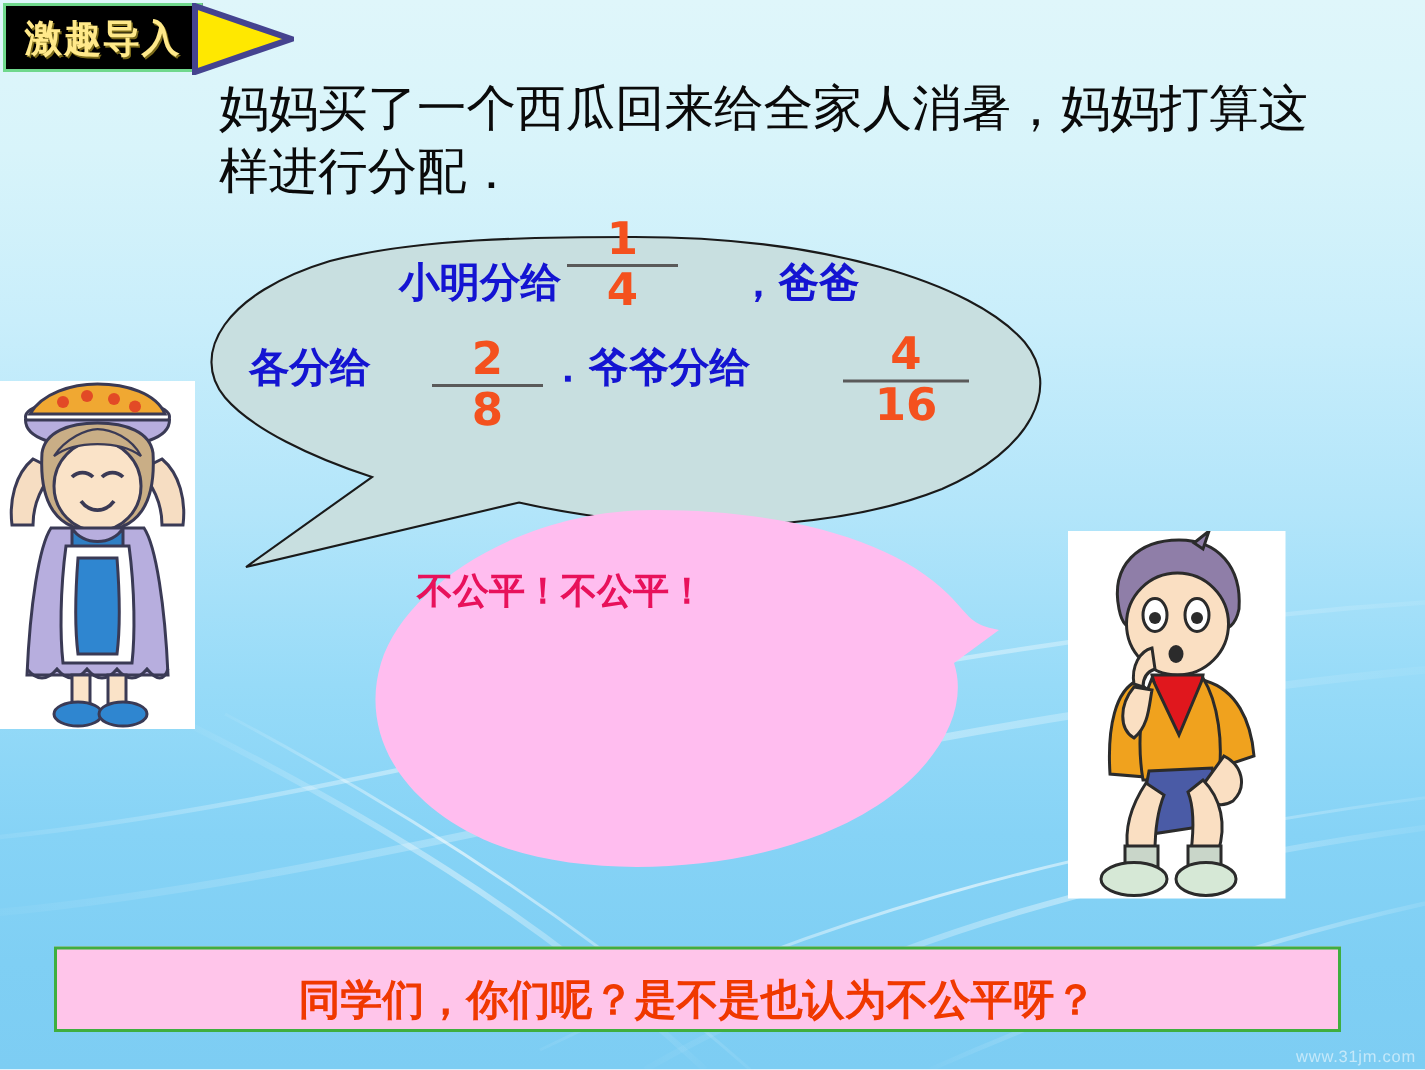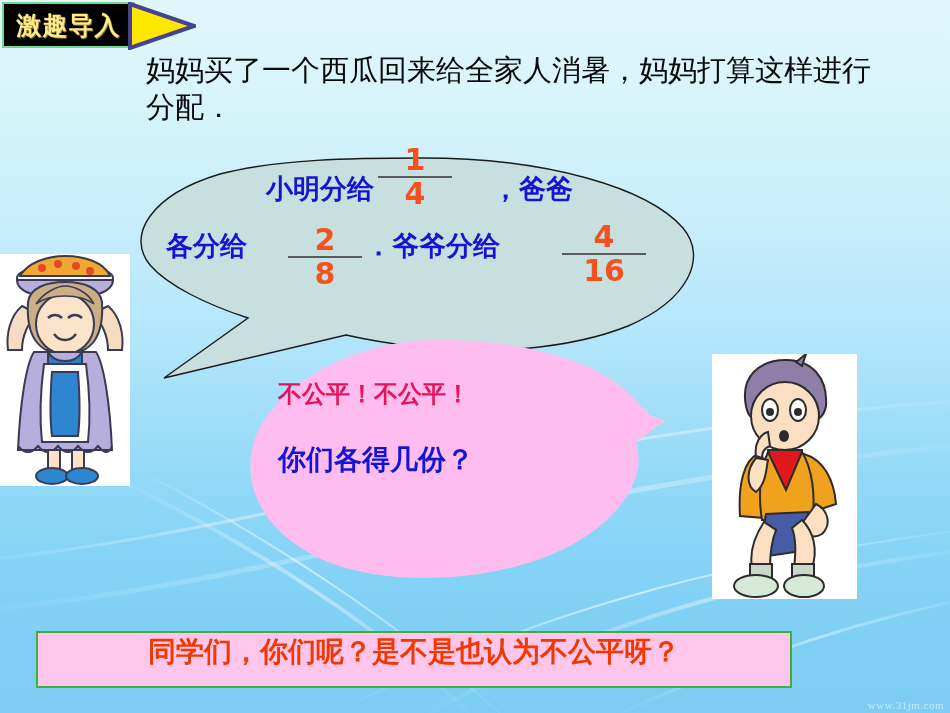--- a/index.html
+++ b/index.html
@@ -64,21 +64,21 @@
   }
 
   
   #headline {
     position: absolute;
     left: 146px;
     top: 52px;
     width: 740px;
     color: #0a0a0a;
     font-family: Liberation Serif, serif;
-    font-size: 29px;
+    font-size: 33px;
     font-weight: normal;
     line-height: 1.28;
     letter-spacing: 0px;
   }
 
   
   #bubble-oval-svg {
     position: absolute;
     left: 128px;
     top: 150px;
@@ -180,44 +180,44 @@
     height: 245px;
     background: #ffffff;
     overflow: hidden;
   }
 
   
   #bottom-banner {
     position: absolute;
     left: 36px;
     top: 631px;
-    width: 756px;
+    width: 858px;
     height: 57px;
     background: #ffc5ea;
     border: 2px solid #3fae3f;
     box-sizing: border-box;
     display: flex;
-    align-items: flex-start;
+    align-items: flex-end;
     justify-content: center;
   }
   #bottom-banner .banner-text {
     color: #f03800;
     font-family: "DejaVu Sans", sans-serif;
     font-weight: bold;
     font-size: 28px;
     white-space: nowrap;
   }
 
   
   #watermark {
     position: absolute;
     right: 6px;
     bottom: 2px;
     color: rgba(255,255,255,0.55);
-    font-family: Liberation Serif, serif;
+    font-family: Liberation Sans, sans-serif;
     font-size: 11px;
     letter-spacing: 0.5px;
   }
 </style>
 </head>
 <body>
 
 <div id="slide">
 
   <svg class="swoosh-layer" viewBox="0 0 950 713" preserveAspectRatio="none">
@@ -298,21 +298,20 @@
              C 400 74 398 78 418 82
              L 388 104
              C 400 140 370 190 300 218
              C 235 244 140 248 80 224
              C 18 198 -8 150 6 104
              C 22 52 100 2 188 2 Z" fill="#ffbdef"></path>
   </svg>
 
   <div id="bubble-pink-text">
     <div class="pink-line-1">不公平！不公平！</div>
-    <div class="pink-line-3">你们各得几份？</div>
   </div>
 
   <div id="clipart-mother">
     <svg viewBox="0 0 130 232" width="130" height="232">
 
       <ellipse cx="65" cy="24" rx="48" ry="13" fill="#ffffff" stroke="#3a3a55" stroke-width="2"></ellipse>
       <path d="M 20 22 C 28 8 48 2 65 2 C 84 2 104 8 110 22 Z" fill="#f0a832" stroke="#3a3a55" stroke-width="2"></path>
       <circle cx="42" cy="14" r="4" fill="#e24a26"></circle>
       <circle cx="58" cy="10" r="4" fill="#e24a26"></circle>
       <circle cx="76" cy="12" r="4" fill="#e24a26"></circle>

